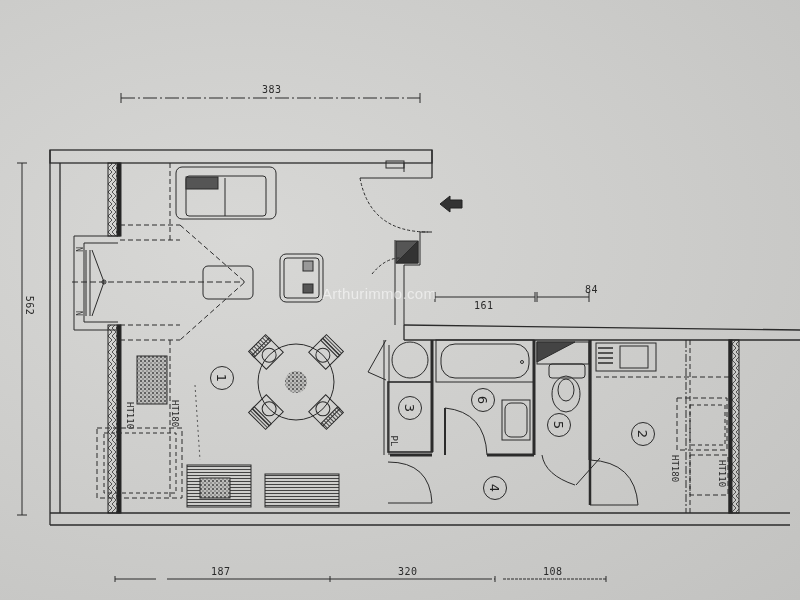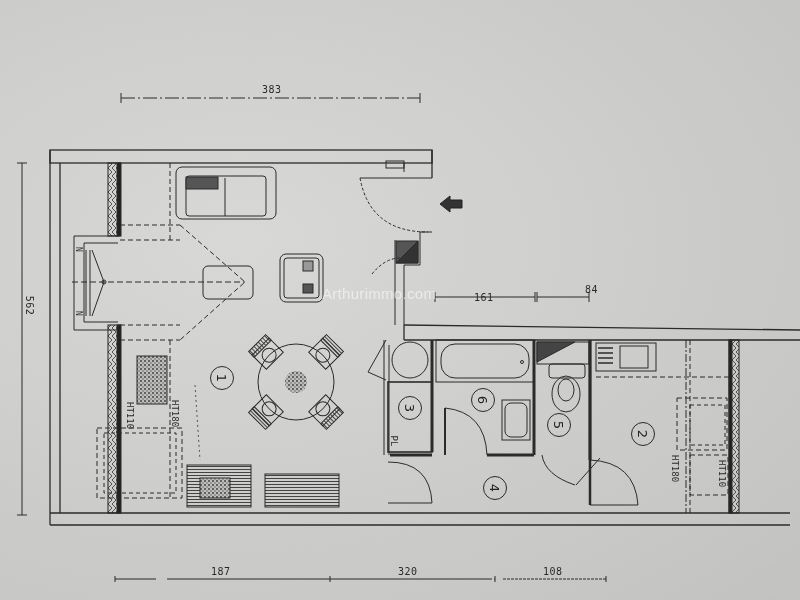--- a/index.html
+++ b/index.html
@@ -240,21 +240,21 @@
 
     <polygon points="440,204 450,196 450,200 462,200 462,208 450,208 450,212" fill="#333" stroke="#222"></polygon>
   </g>
 </svg>
 
 <div class="dim-label" style="left:262px; top:84px;">383</div>
 <div class="dim-label vert" style="left:20px; top:300px;">562</div>
 <div class="dim-label" style="left:211px; top:566px;">187</div>
 <div class="dim-label" style="left:398px; top:566px;">320</div>
 <div class="dim-label" style="left:543px; top:566px;">108</div>
-<div class="dim-label" style="left:474px; top:292px;text-align:center;">161</div>
+<div class="dim-label" style="left:474px; top:300px;text-align:center;">161</div>
 <div class="dim-label" style="left:585px; top:284px;">84</div>
 
 <div class="room-num" style="left:210px; top:366px;">1</div>
 <div class="room-num" style="left:631px; top:422px;">2</div>
 <div class="room-num" style="left:398px; top:396px;">3</div>
 <div class="room-num" style="left:483px; top:476px;">4</div>
 <div class="room-num" style="left:547px; top:413px;">5</div>
 <div class="room-num" style="left:471px; top:388px;">6</div>
 
 <div class="pl-label" style="left:389px; top:436px;">PL</div>

